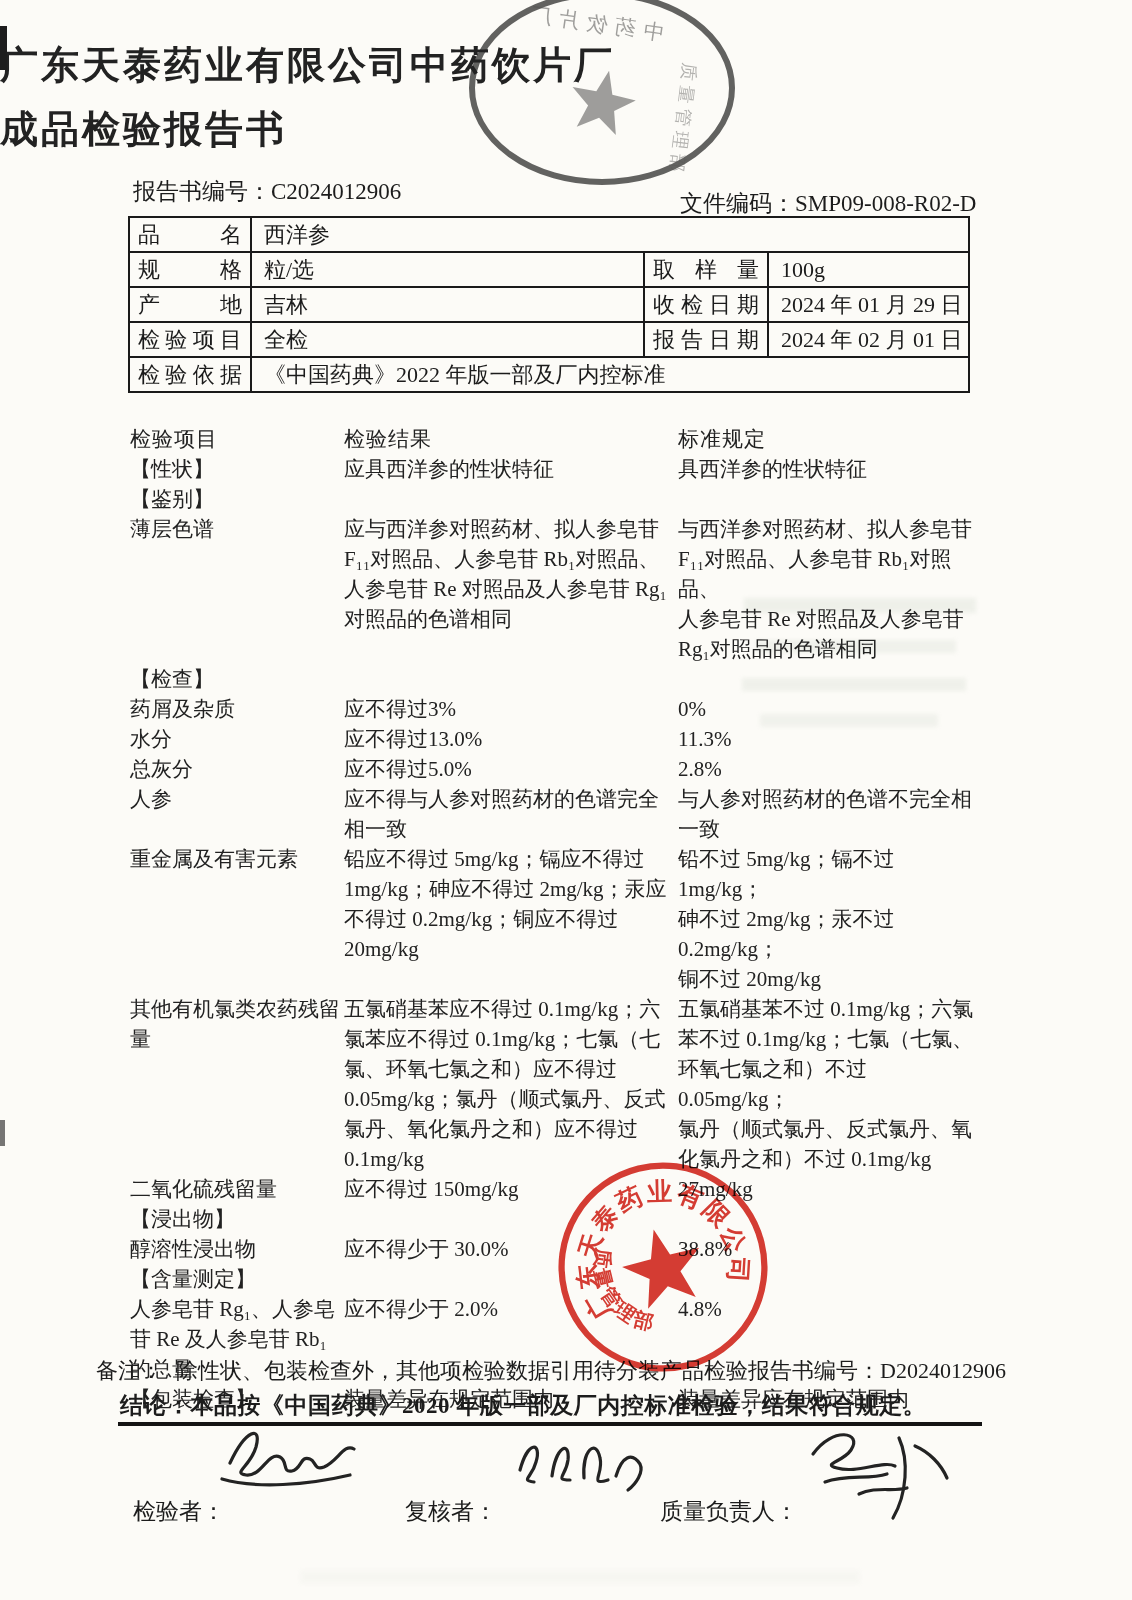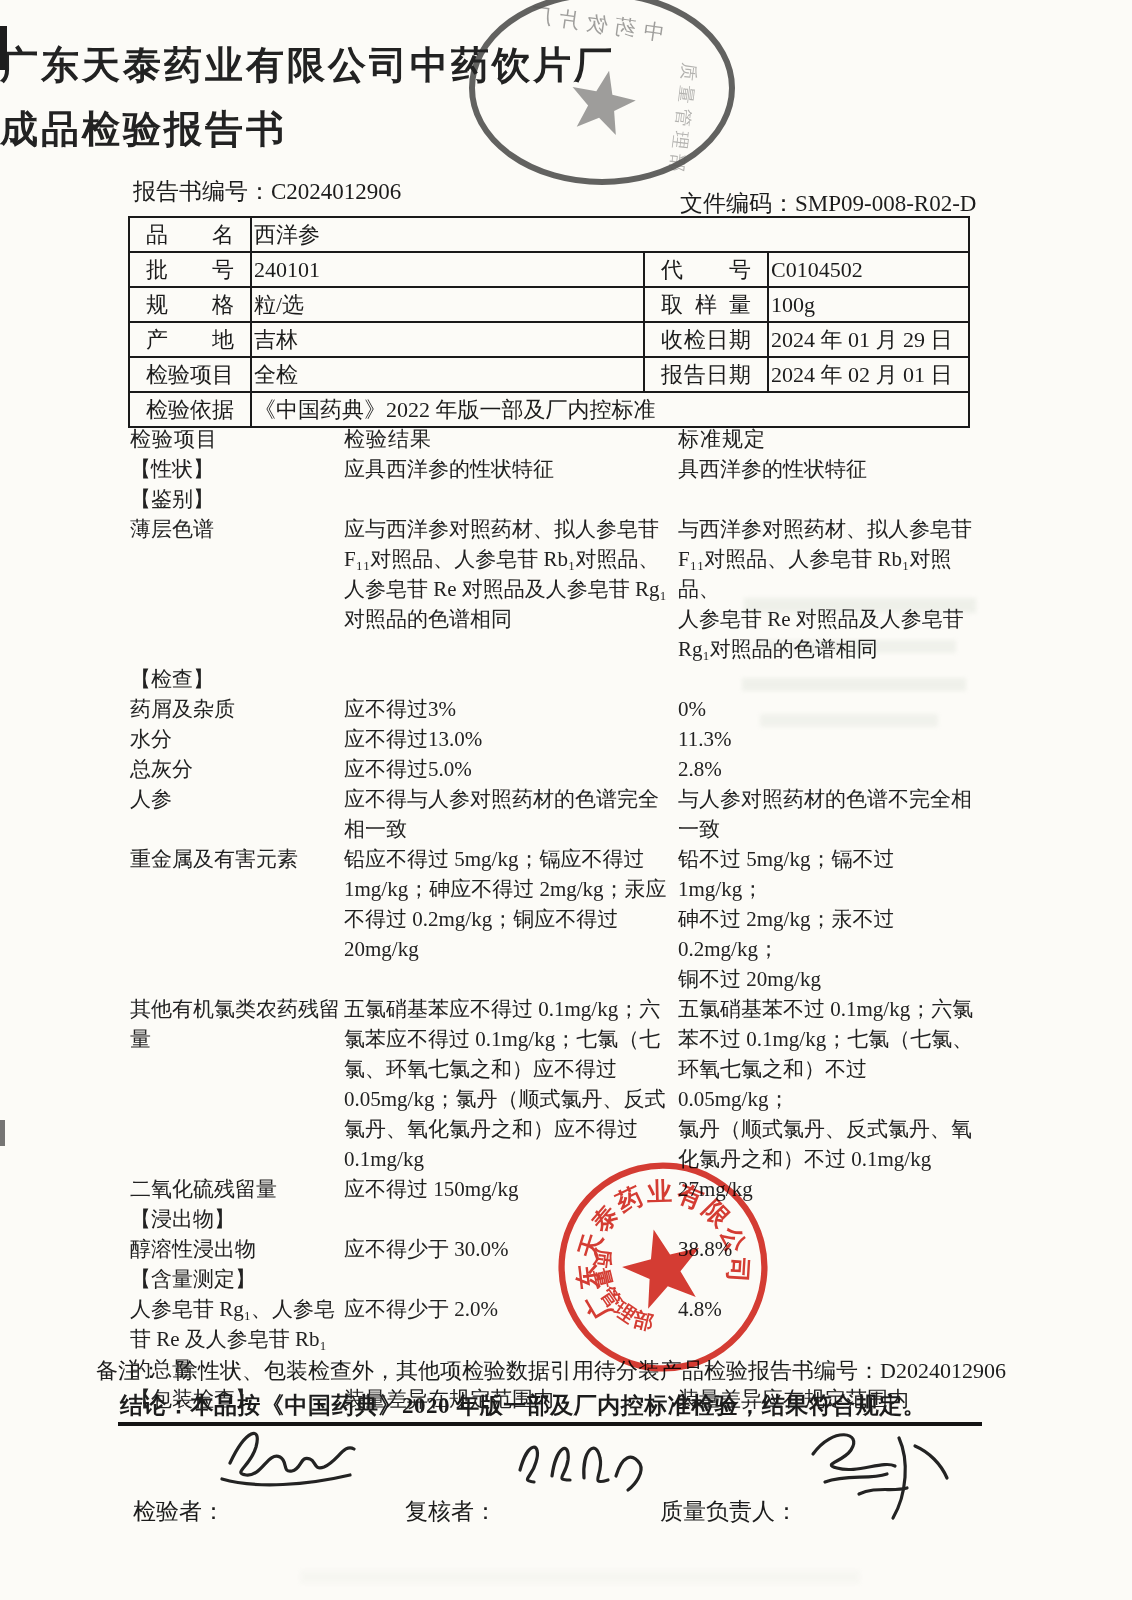--- a/index.html
+++ b/index.html
@@ -14,22 +14,22 @@
   .title .t1,.title .t2{font-weight:bold;font-size:38px;letter-spacing:3px;color:#222;}
   .title .t2{margin-top:13px;}
   .meta{position:absolute;top:176px;left:130px;width:860px;z-index:5;font-size:23px;}
   .meta .left{position:absolute;left:3px;top:0;}
   .meta .right{position:absolute;left:550px;top:12px;text-align:right;}
   
   table.info{
     position:absolute;left:128px;top:216px;width:840px;z-index:5;
     border-collapse:collapse;table-layout:fixed;font-size:22px;color:#1b1b1b;
   }
-  table.info td{border:2px solid #1a1a1a;height:33px;padding:0 2px;overflow:hidden;white-space:nowrap;}
-  table.info td.lab{text-align:justify;text-align-last:justify;padding:0 16px;}
+  table.info td{border:2px solid #1a1a1a;height:33px;padding:0 12px;overflow:hidden;white-space:nowrap;}
+  table.info td.lab{text-align:justify;text-align-last:justify;padding:0 8px;}
   
   .results{position:absolute;left:130px;top:424px;width:848px;z-index:5;
     font-size:21px;line-height:30px;color:#222;}
   .rrow{display:grid;grid-template-columns:214px 334px 300px;}
   .rrow .cell{white-space:pre-line;}
   .rrow.head .cell{letter-spacing:1px;}
   
   .remark{position:absolute;left:96px;top:1356px;width:980px;font-size:22px;z-index:5;}
   .remark .lab{margin-right:14px;}
   .conclusion{position:absolute;left:120px;top:1390px;width:940px;font-size:23px;font-weight:bold;z-index:5;letter-spacing:.5px;}
@@ -84,26 +84,20 @@
     <colgroup>
         <col style="width:122px">
         <col style="width:393px">
         <col style="width:124px">
         <col style="width:201px">
       </colgroup>
     <tbody>
         <tr>
       <td class="lab">品名</td>
       <td colspan="3">西洋参</td>
-    </tr>
-    <tr>
-      <td class="lab">批号</td>
-      <td>240101</td>
-      <td class="lab">代号</td>
-      <td>C0104502</td>
     </tr>
     <tr>
       <td class="lab">规格</td>
       <td>粒/选</td>
       <td class="lab">取样量</td>
       <td>100g</td>
     </tr>
     <tr>
       <td class="lab">产地</td>
       <td>吉林</td>

